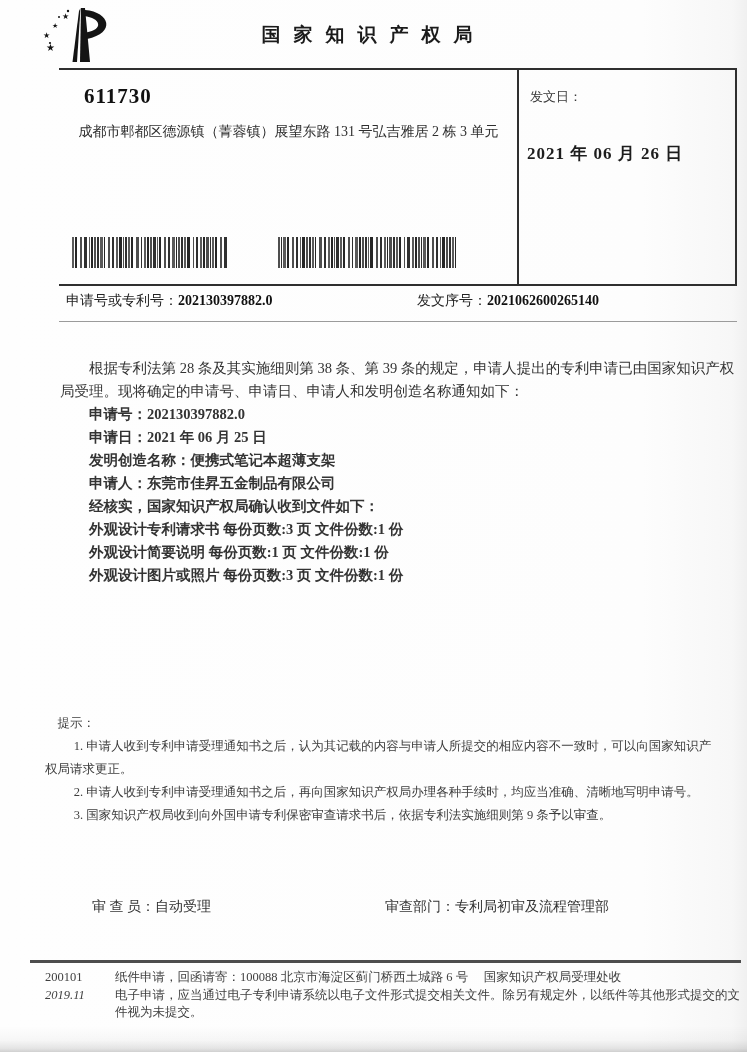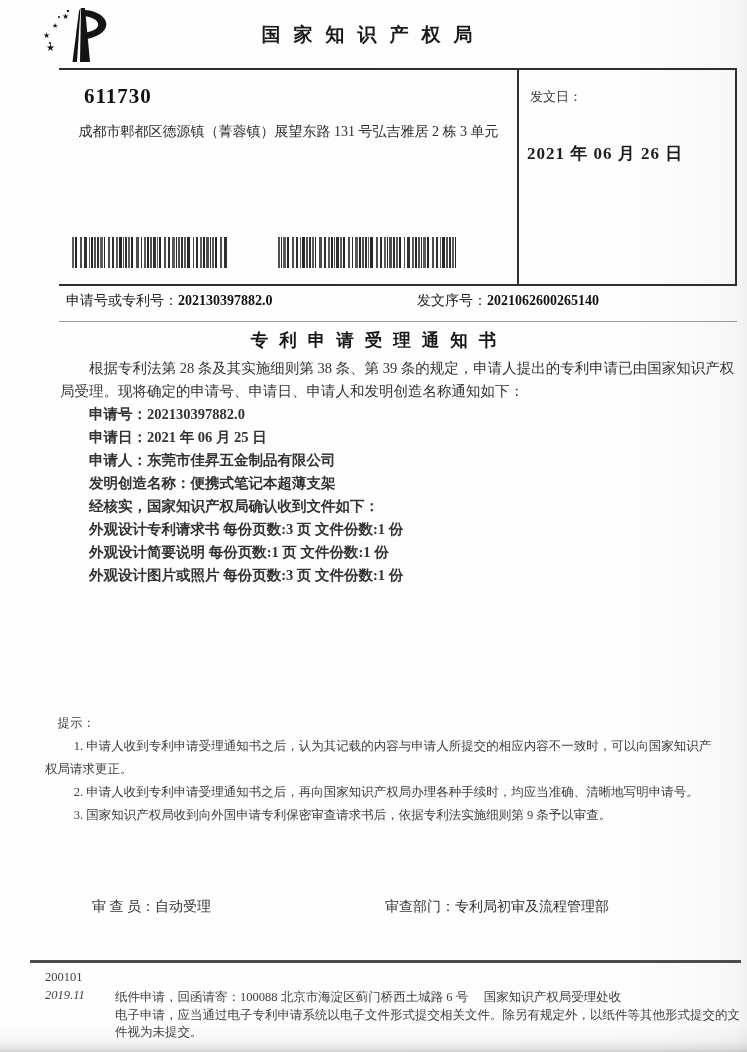--- a/index.html
+++ b/index.html
@@ -47,21 +47,21 @@
   .hints .hint-title { margin:0; text-indent:1em; }
   .hints p.hint { margin:0; text-indent:2.3em; }
 
   .signoff { left:0; top:898px; width:747px; font-size:14px; color:#333; }
   .examiner { position:absolute; left:92px; }
   .department { position:absolute; left:385px; }
 
   .footer { font-size:12.5px; line-height:17.5px; color:#3f3f3f; }
   .f-code1 { left:45px; top:969px; }
   .f-code2 { left:45px; top:986.5px;font-style:italic; }
-  .f-text  { left:115px; top:969px; width:628px;margin-top:20px; }
+  .f-text  { left:115px; top:969px; width:628px; }
   .f-text p { margin:0; }
 
   .bottom-shade { left:0; right:0; bottom:0; height:26px;
     background:linear-gradient(180deg,rgba(0,0,0,0) 0%,rgba(0,0,0,0.03) 55%,rgba(0,0,0,0.10) 86%,rgba(0,0,0,0.18) 100%); }
   .logo-wrap { left:34px; top:5px; width:86px; height:60px; }
 </style>
 </head>
 <body>
 
 <div class="page">
@@ -195,28 +195,27 @@
       <div class="bar" style="width: 2px; margin-right: 1px; background: rgb(90, 90, 90);"></div>
       <div class="bar" style="width: 1px; margin-right: 3px; background: rgb(38, 38, 38);"></div>
     </div>
 
   <div class="abs ref-row">
     <span class="ref-app"><span>申请号或专利号：</span><b>202130397882.0</b></span>
     <span class="ref-ser"><span>发文序号：</span><b>2021062600265140</b></span>
   </div>
   <div class="abs rule-thin abs"></div>
 
-  <div class="abs notice-title">专利申请受理通知书</div>
 
   <div class="abs body-block">
     <p>根据专利法第 28 条及其实施细则第 38 条、第 39 条的规定，申请人提出的专利申请已由国家知识产权局受理。现将确定的申请号、申请日、申请人和发明创造名称通知如下：</p>
     <div class="field"><span>申请号：</span><span>202130397882.0</span></div>
     <div class="field"><span>申请日：</span><span>2021 年 06 月 25 日</span></div>
+    <div class="field"><span>发明创造名称：</span><span>便携式笔记本超薄支架</span></div>
     <div class="field"><span>申请人：</span><span>东莞市佳昇五金制品有限公司</span></div>
-    <div class="field"><span>发明创造名称：</span><span>便携式笔记本超薄支架</span></div>
     <div class="field">经核实，国家知识产权局确认收到文件如下：</div>
     <div class="field">外观设计专利请求书 每份页数:3 页 文件份数:1 份</div>
     <div class="field">外观设计简要说明 每份页数:1 页 文件份数:1 份</div>
     <div class="field">外观设计图片或照片 每份页数:3 页 文件份数:1 份</div>
   </div>
 
   <div class="abs hints">
     <p class="hint-title">提示：</p>
     <p class="hint">1. 申请人收到专利申请受理通知书之后，认为其记载的内容与申请人所提交的相应内容不一致时，可以向国家知识产权局请求更正。</p>
     <p class="hint">2. 申请人收到专利申请受理通知书之后，再向国家知识产权局办理各种手续时，均应当准确、清晰地写明申请号。</p>

